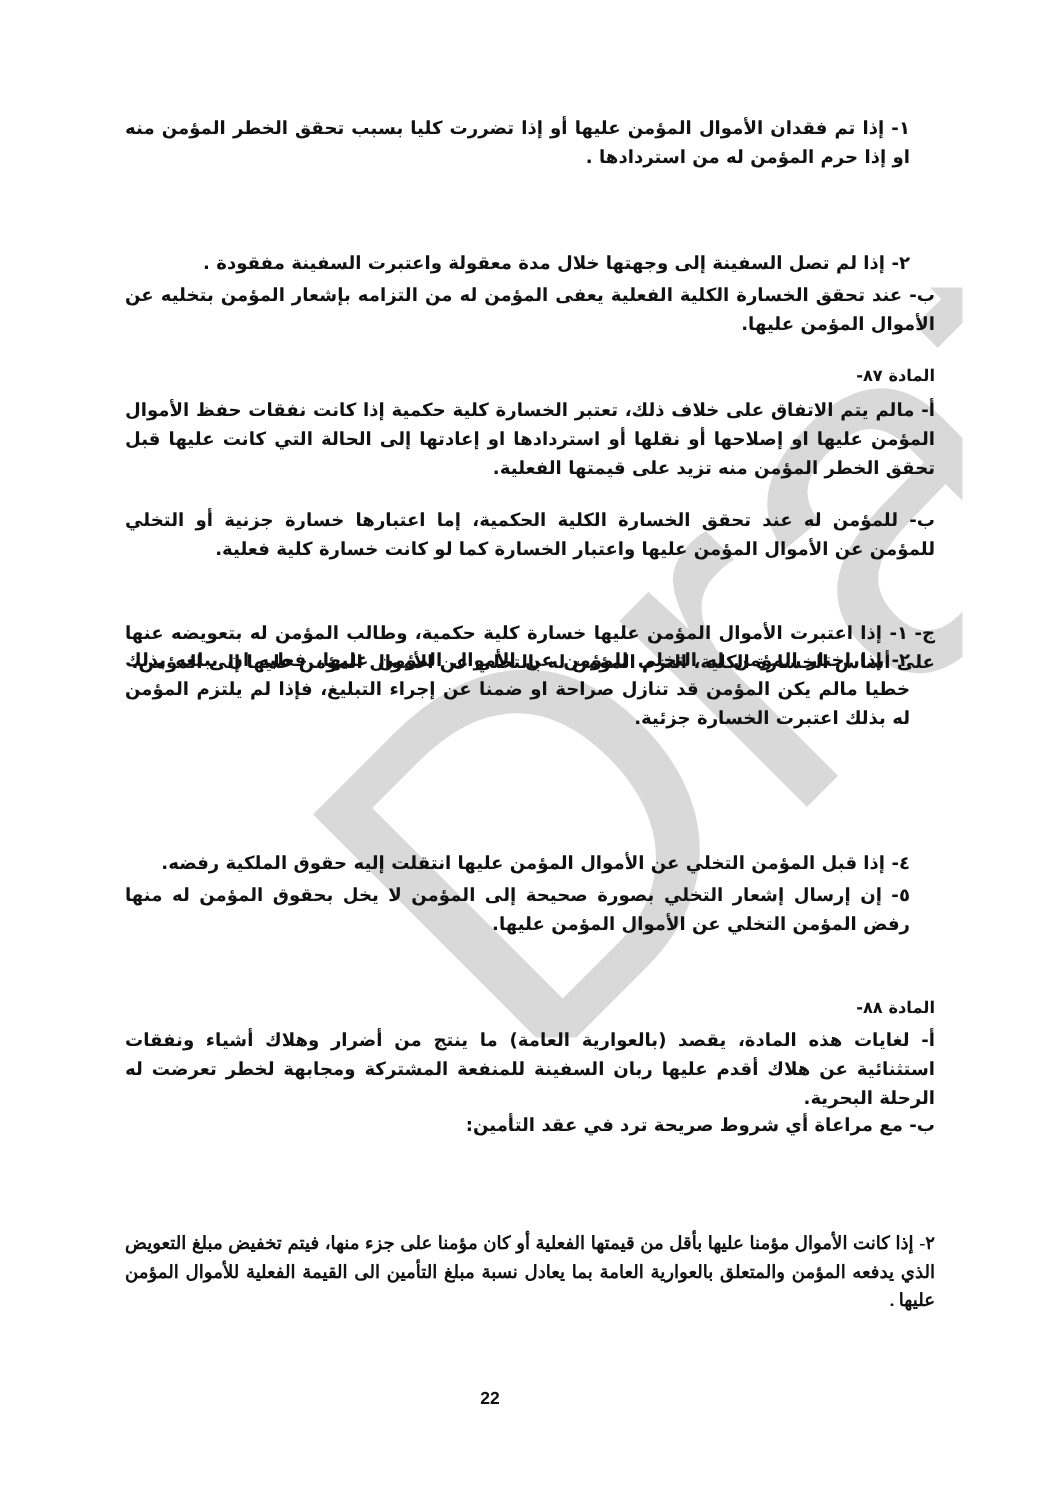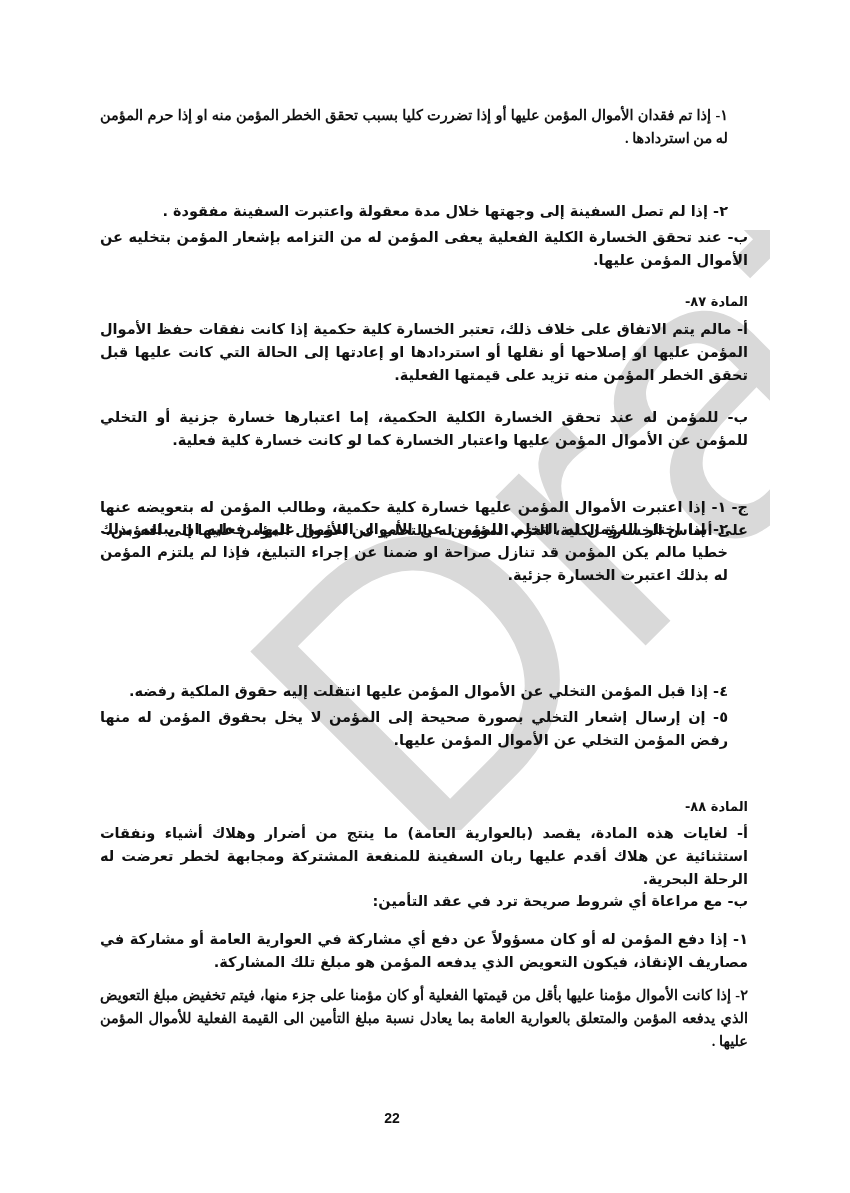--- a/index.html
+++ b/index.html
@@ -17,21 +17,21 @@
 <body>
 
 <div class="page">
 
   <svg class="watermark" viewBox="0 0 640 600">
     <text x="60" y="520" transform="rotate(-45 320 300)">Draft</text>
   </svg>
 
   <div class="content" style="top:0;height:1193px;">
 
-    <div class="item" style="top:104px; right:20px; left:0;font-family:Liberation Serif, serif;">
+    <div class="item" style="top:92px; right:20px; left:0;">
       <span class="marker">١-</span>
       <span>إذا تم فقدان الأموال المؤمن عليها أو إذا تضررت كليا بسبب تحقق الخطر المؤمن منه او إذا حرم المؤمن له من استردادها .</span>
     </div>
 
     <div class="item" style="top:152px; right:20px; left:0;margin-top:48px;">
       <span class="marker">٢-</span>
       <span>إذا لم تصل السفينة إلى وجهتها خلال مدة معقولة واعتبرت السفينة مفقودة .</span>
     </div>
 
     <div class="item" style="top:190px; right:0; left:0;margin-top:36px;">
@@ -77,24 +77,20 @@
     <div class="item" style="top:822px; right:0; left:0;">
       <span class="marker">أ-</span>
       <span>لغايات هذه المادة، يقصد (بالعوارية العامة) ما ينتج من أضرار وهلاك أشياء ونفقات استثنائية عن هلاك أقدم عليها ربان السفينة للمنفعة المشتركة ومجابهة لخطر تعرضت له الرحلة البحرية.</span>
     </div>
 
     <div class="item" style="top:890px; right:0; left:0;">
       <span class="marker">ب-</span>
       <span>مع مراعاة أي شروط صريحة ترد في عقد التأمين:</span>
     </div>
 
-    <div class="item" style="top:928px; right:0; left:0;">
-      <span class="marker">١-</span>
-      <span>إذا دفع المؤمن له أو كان مسؤولاً عن دفع أي مشاركة في العوارية العامة أو مشاركة في مصاريف الإنقاذ، فيكون التعويض الذي يدفعه المؤمن هو مبلغ تلك المشاركة.</span>
-    </div>
 
     <div class="item" style="top:984px; right:0; left:0;font-family:Liberation Serif, serif;">
       <span class="marker">٢-</span>
       <span>إذا كانت الأموال مؤمنا عليها بأقل من قيمتها الفعلية أو كان مؤمنا على جزء منها، فيتم تخفيض مبلغ التعويض الذي يدفعه المؤمن والمتعلق بالعوارية العامة بما يعادل نسبة مبلغ التأمين الى القيمة الفعلية للأموال المؤمن عليها .</span>
     </div>
 
   </div>
 
   <div class="pagenum">22</div>
 </div>

